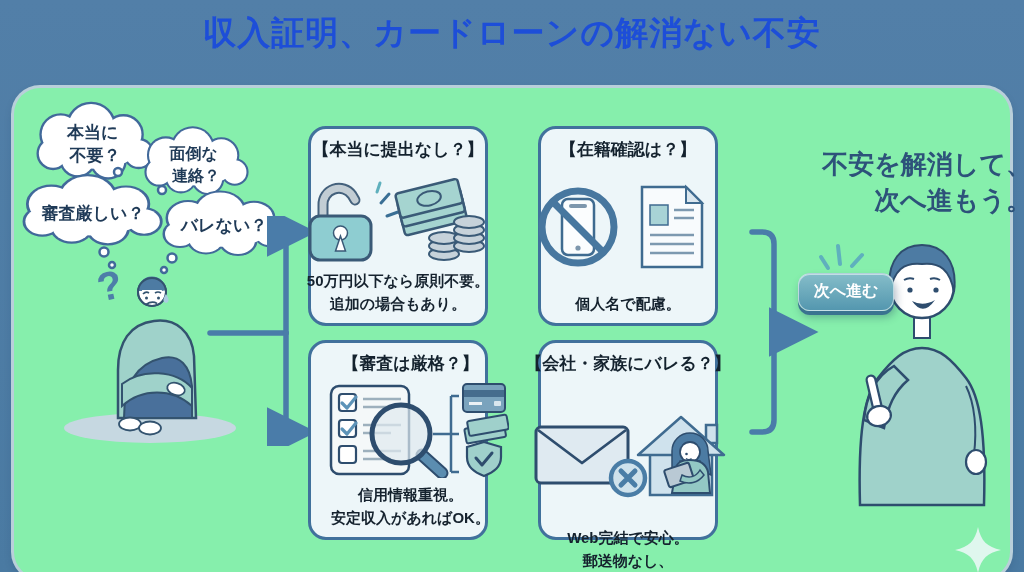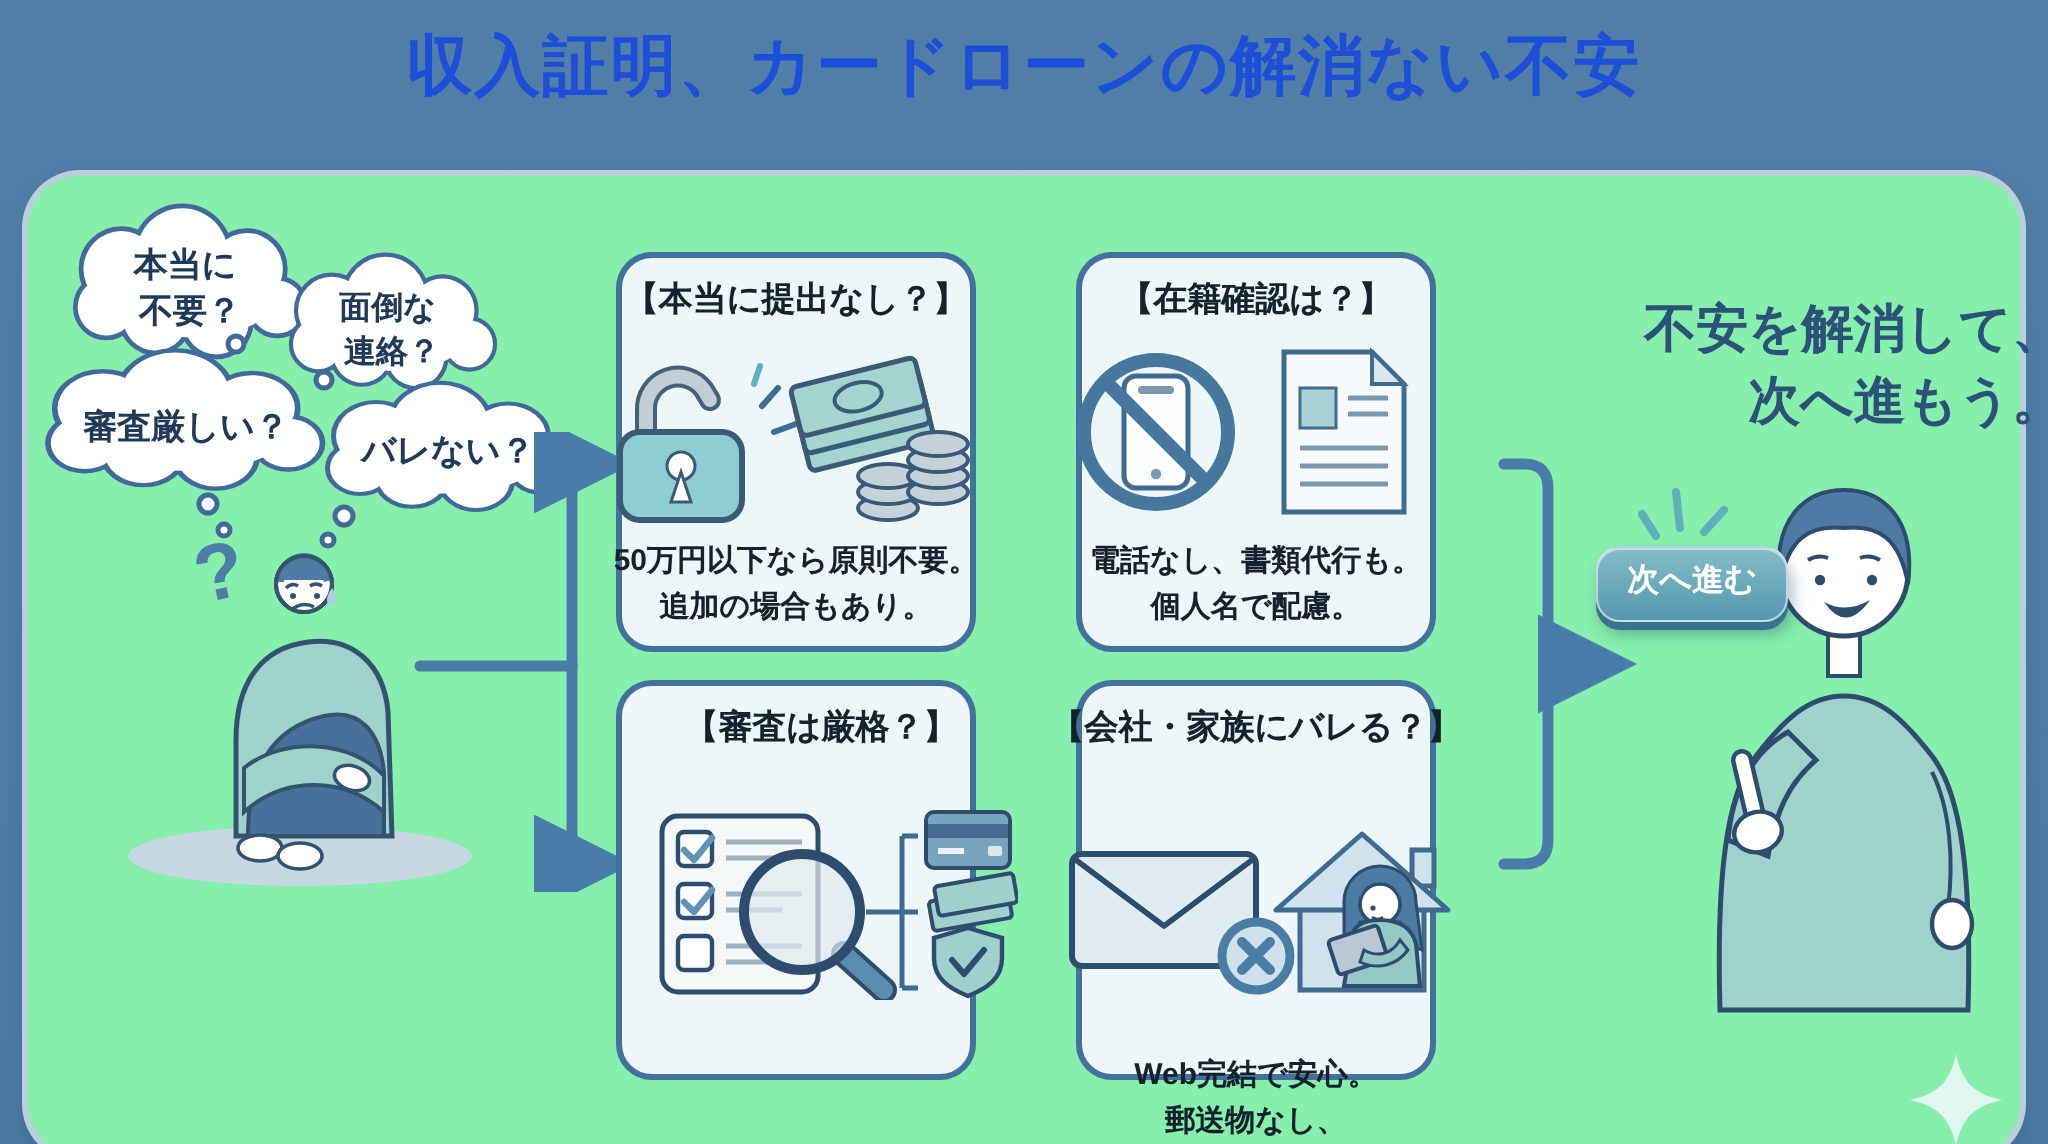--- a/index.html
+++ b/index.html
@@ -238,21 +238,20 @@
             <line x1="32" y1="23" x2="52" y2="23"></line>
               <line x1="32" y1="31" x2="52" y2="31"></line>
             <line x1="8" y1="48" x2="52" y2="48"></line>
               <line x1="8" y1="57" x2="52" y2="57"></line>
               <line x1="8" y1="66" x2="52" y2="66"></line>
           </g>
         </g>
       </svg>
     </div>
     <div class="card-text">
-      <div>電話なし、書類代行も。</div>
       <div>個人名で配慮。</div>
     </div>
   </div>
 
   <div class="card" id="card3">
     <div class="card-title">【審査は厳格？】</div>
     <div class="card-icons">
       <svg width="196" height="96" viewBox="0 0 196 96">
         <g>
           <rect x="18" y="4" width="78" height="88" rx="8" fill="#f4f8f9" stroke="#2e4d6e" stroke-width="2.5"></rect>
@@ -288,20 +287,24 @@
         </g>
         <g transform="translate(150,40) rotate(-10)">
           <rect x="0" y="7" width="40" height="15" rx="2" fill="#9fd0cb" stroke="#2e4d6e" stroke-width="2"></rect>
           <rect x="4" y="0" width="40" height="15" rx="2" fill="#9fd0cb" stroke="#2e4d6e" stroke-width="2"></rect>
         </g>
         <g>
           <path d="M171,60 l17,5 v10 c0,10 -7,15 -17,19 c-10,-4 -17,-9 -17,-19 v-10 z" fill="#9fd0cb" stroke="#2e4d6e" stroke-width="2.2"></path>
           <path d="M163,76 l6,7 l10,-12" fill="none" stroke="#2e4d6e" stroke-width="3" stroke-linecap="round" stroke-linejoin="round"></path>
         </g>
       </svg>
+    </div>
+    <div class="card-text">
+      <div>信用情報重視。</div>
+      <div>安定収入があればOK。</div>
     </div>
   </div>
 
   <div class="card" id="card4">
     <div class="card-title">【会社・家族にバレる？】</div>
     <div class="card-icons">
       <svg width="196" height="96" viewBox="0 0 196 96">
         <g>
           <rect x="176" y="22" width="11" height="18" fill="#cfe2ed" stroke="#3f6b90" stroke-width="2.5"></rect>
           <rect x="120" y="48" width="62" height="44" fill="#cfe2ed" stroke="#3f6b90" stroke-width="2.5"></rect>

